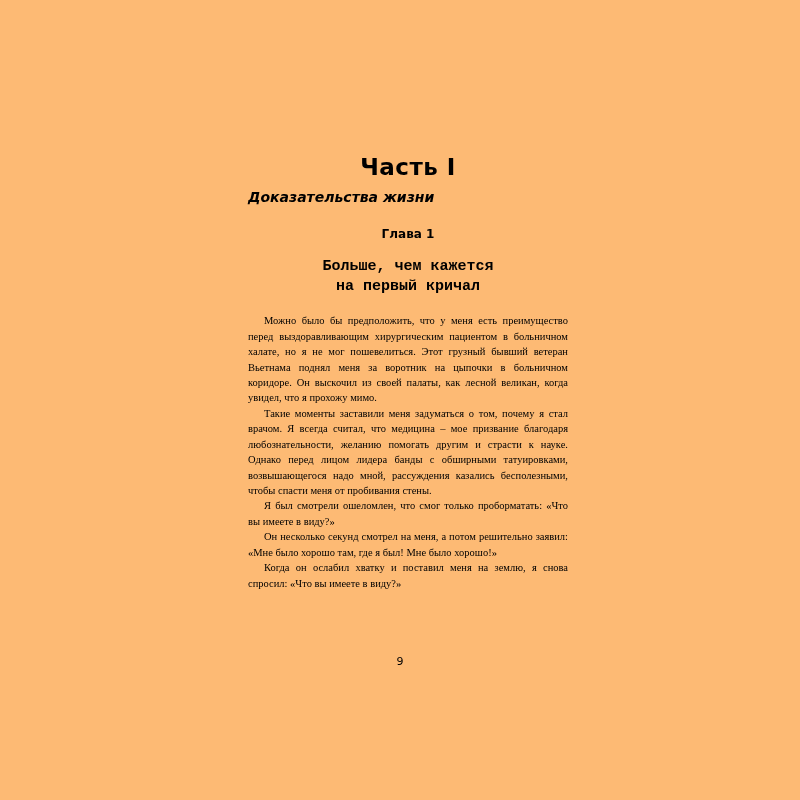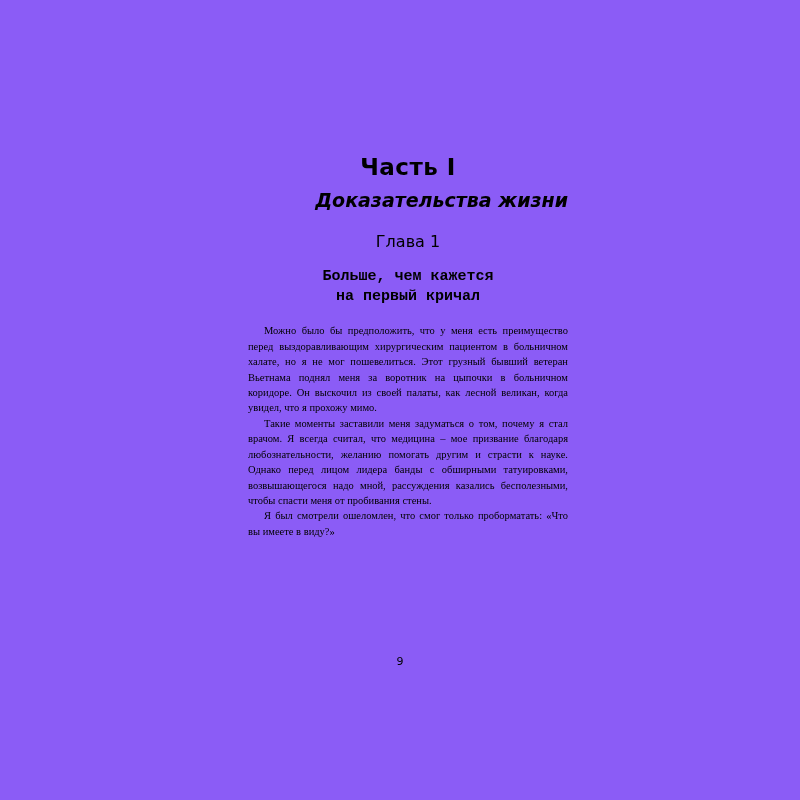--- a/index.html
+++ b/index.html
@@ -20,50 +20,50 @@
     height: 800px;
     background: #ffffff;
   }
   
   .sheet {
     position: absolute;
     left: 0;
     top: 0;
     width: 800px;
     height: 800px;
-    background: #8b5cf6;
+    background: #fdba74;
   }
   .content {
     position: absolute;
     left: 248px;
     top: 155px;
     width: 320px;
   }
   .part-title {
     font-family: "DejaVu Sans", sans-serif;
     font-weight: bold;
     font-size: 23px;
     text-align: center;
     letter-spacing: 0.5px;
     margin: 0 0 10px 0;
     line-height: 1.1;
   }
   .part-subtitle {
     font-family: "DejaVu Sans", sans-serif;
     font-weight: bold;
     font-style: italic;
-    font-size: 19px;
-    text-align: right;
+    font-size: 14px;
+    text-align: left;
     margin: 0 0 22px 0;
     line-height: 1.1;
   }
   .chapter-title {
     font-family: "DejaVu Sans", sans-serif;
-    font-weight: normal;
-    font-size: 16px;
+    font-weight: bold;
+    font-size: 12px;
     text-align: center;
     margin: 0 0 16px 0;
     line-height: 1.1;
   }
   .chapter-heading {
     font-family: Liberation Mono, monospace;
     font-weight: bold;
     font-size: 15px;
     text-align: center;
     margin: 0 0 16px 0;
@@ -106,20 +106,22 @@
 
       <div class="chapter-heading">
         <span class="line">Больше, чем кажется</span>
         <span class="line">на первый кричал</span>
       </div>
 
       <div class="body-text">
         <p>Можно было бы предположить, что у меня есть преимущество перед выздоравливающим хирургическим пациентом в больничном халате, но я не мог пошевелиться. Этот грузный бывший ветеран Вьетнама поднял меня за воротник на цыпочки в больничном коридоре. Он выскочил из своей палаты, как лесной великан, когда увидел, что я прохожу мимо.</p>
         <p>Такие моменты заставили меня задуматься о том, почему я стал врачом. Я всегда считал, что медицина – мое призвание благодаря любознательности, желанию помогать другим и страсти к науке. Однако перед лицом лидера банды с обширными татуировками, возвышающегося надо мной, рассуждения казались бесполезными, чтобы спасти меня от пробивания стены.</p>
         <p>Я был смотрели ошеломлен, что смог только проборматать: «Что вы имеете в виду?»</p>
+        <p>Он несколько секунд смотрел на меня, а потом решительно заявил: «Мне было хорошо там, где я был! Мне было хорошо!»</p>
+        <p>Когда он ослабил хватку и поставил меня на землю, я снова спросил: «Что вы имеете в виду?»</p>
       </div>
 
     </div>
 
     <div class="page-number">9</div>
 
   </div>
 </div>
 
 </body></html>

